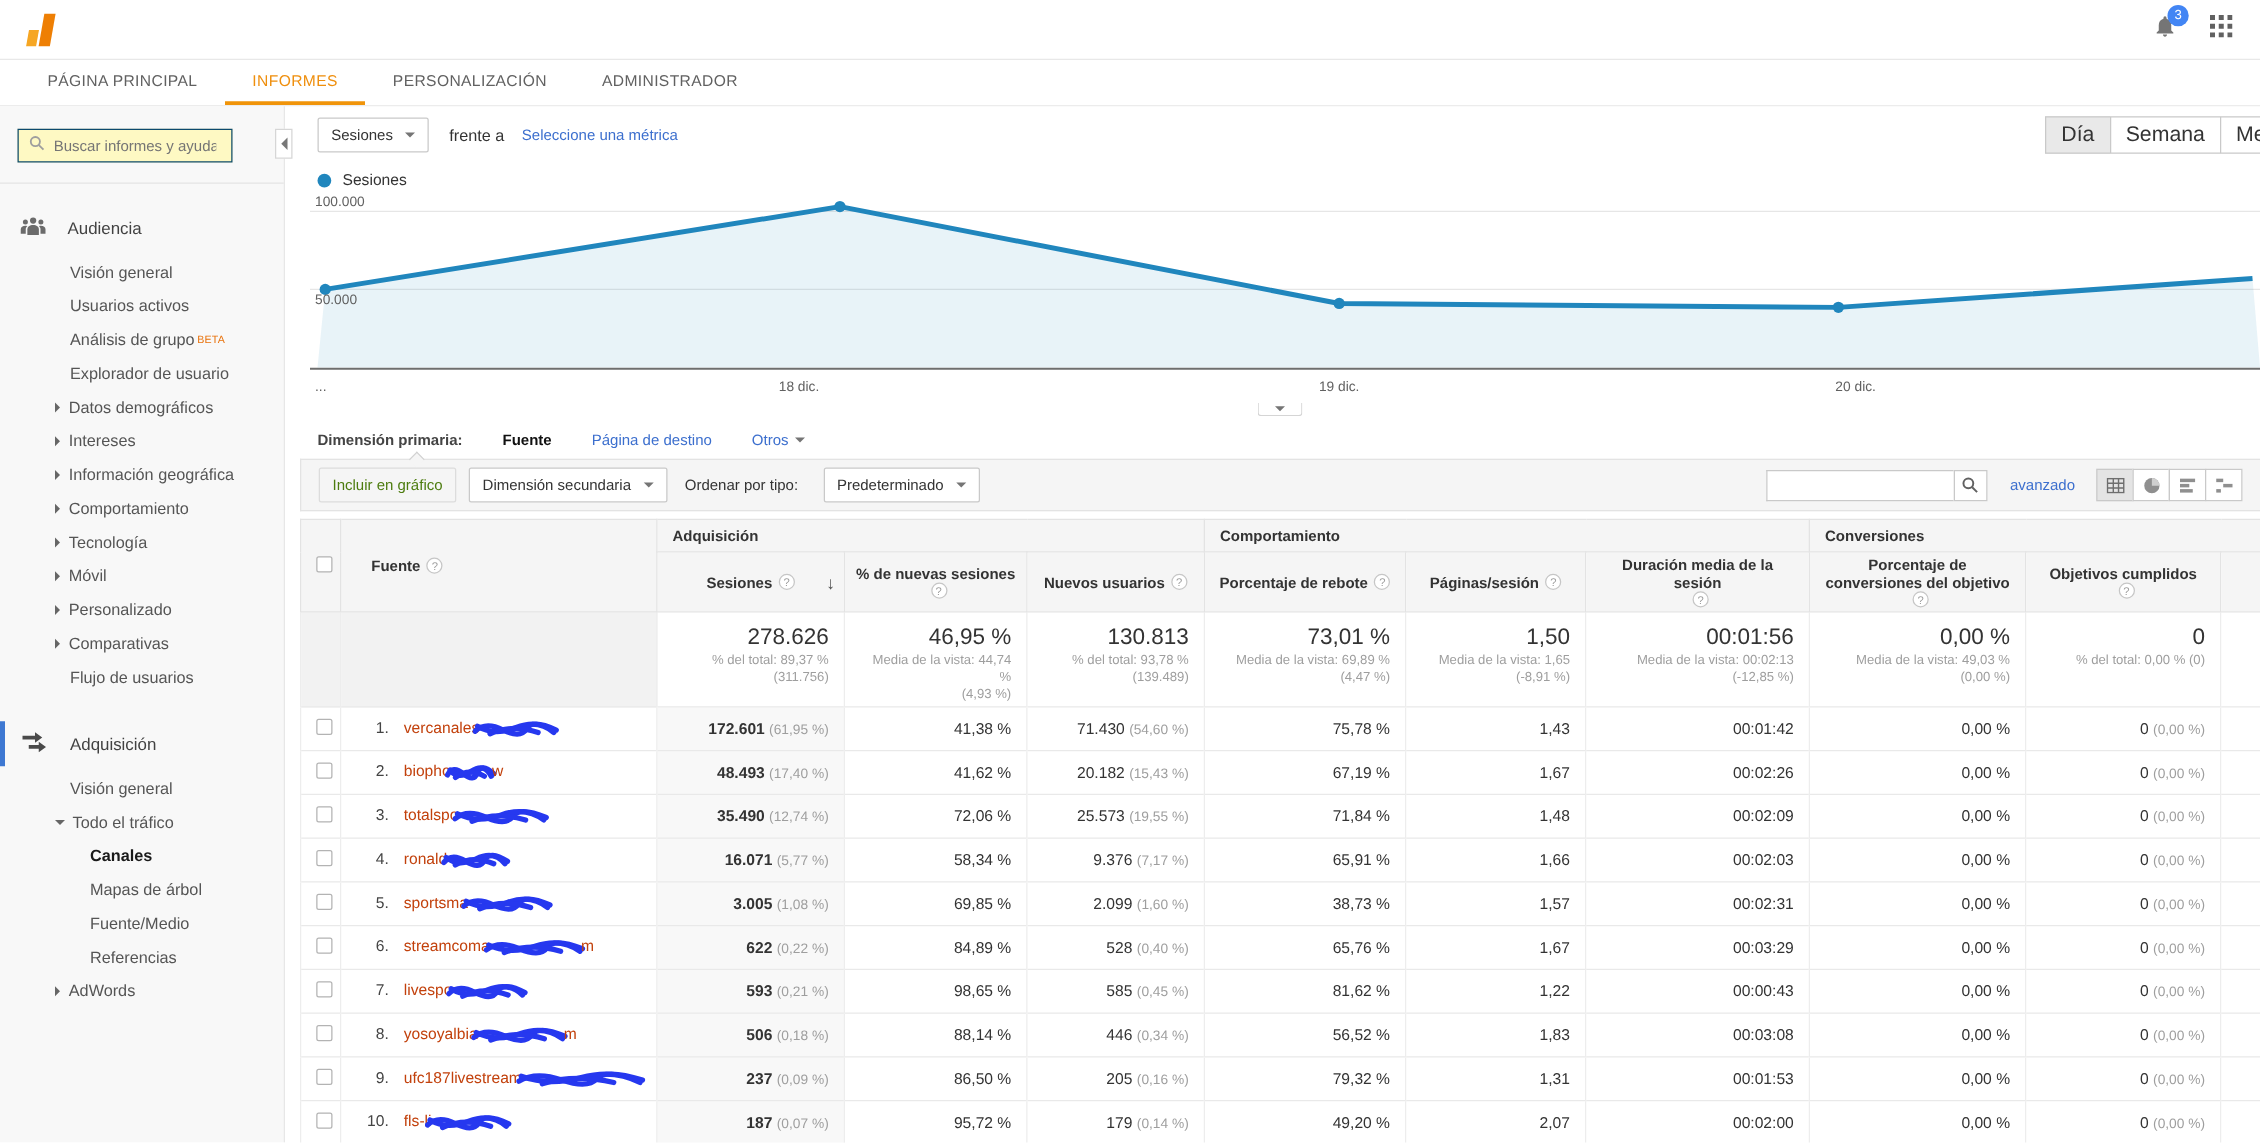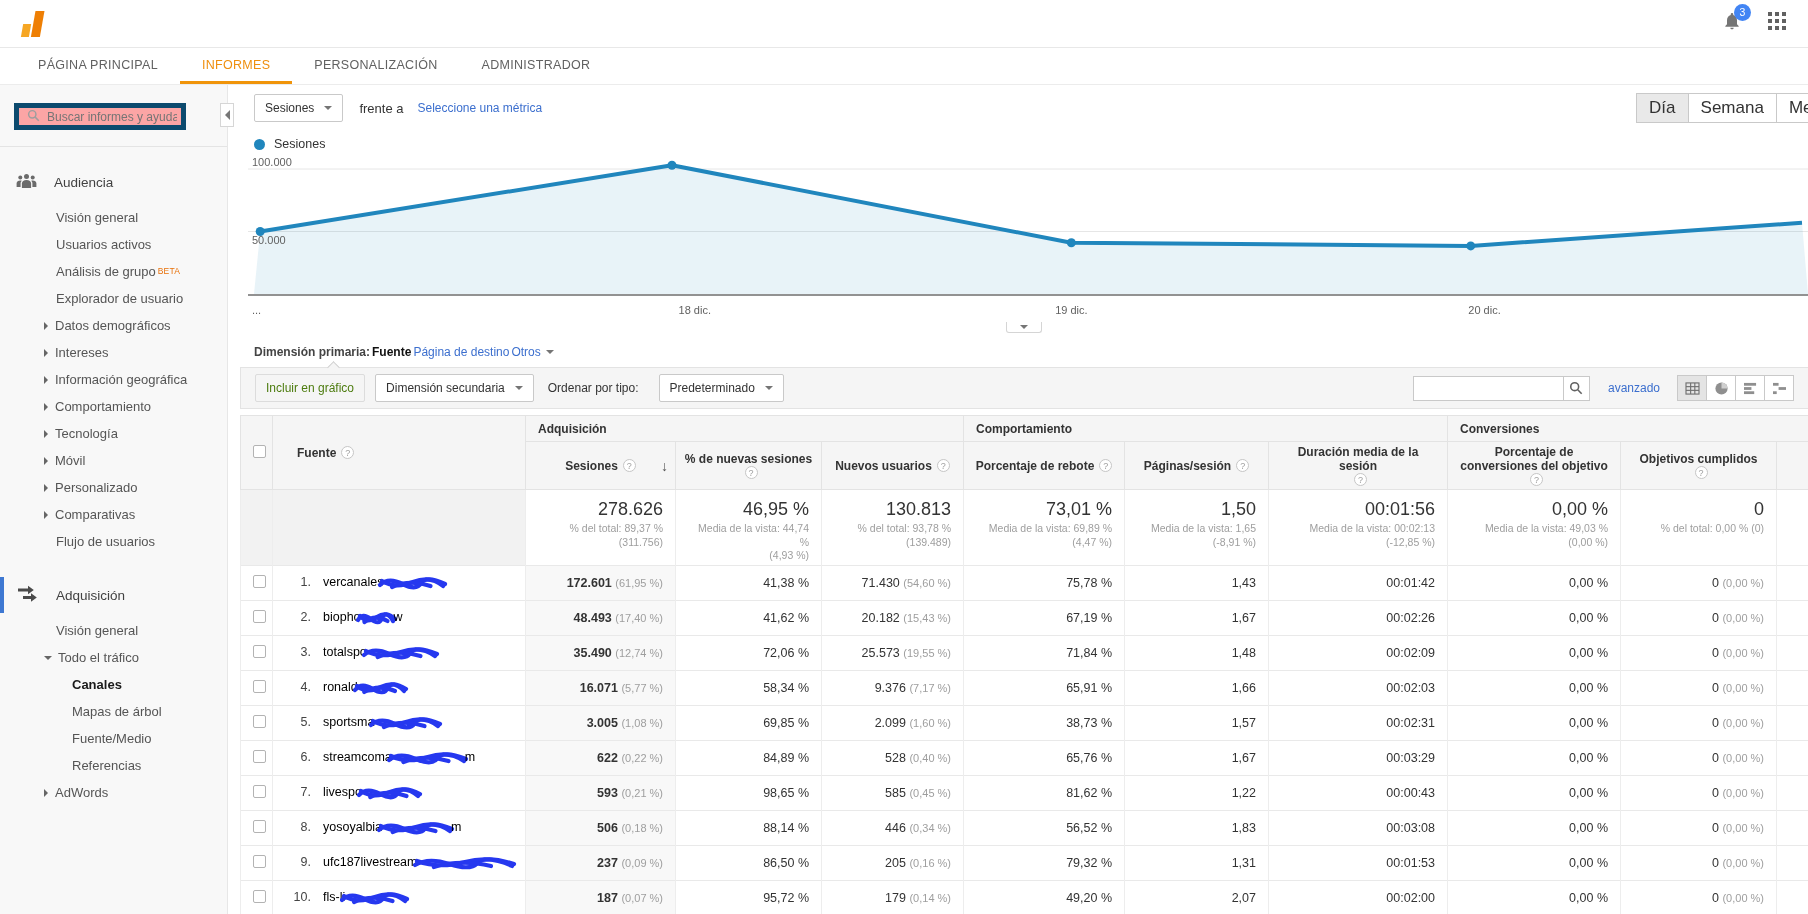--- a/index.html
+++ b/index.html
@@ -22,21 +22,21 @@
   .tabbar { height:37px; border-bottom:1px solid #ececec; padding-left:16px; display:flex; }
   .tab { font-size:12.5px; color:#616161; letter-spacing:.3px; padding:0 22px; line-height:34px; cursor:pointer; }
   .tab.active { color:#ef8f0e; border-bottom:3px solid #f0940a; }
 
   
   .layout { display:flex; height:829px; }
   .sidebar { width:228px; background:#f8f8f8; border-right:1px solid #e7e7e7; padding-top:18px; flex:none; }
   .content { position:relative; width:1580px; padding:8px 0 0 12px; }
 
   
-  .sb-search { margin:0 0 16px 14px; width:172px; height:27px; background:#fca5a5; border:5px solid #0c4a6e;
+  .sb-search { margin:0 0 16px 14px; width:172px; height:27px; background:#fef9c3; border:1px solid #0c4a6e;
     display:flex; align-items:center; padding:0 8px; gap:7px; }
   .sb-search input { border:none; outline:none; width:130px; font-size:12px; color:#555; background:transparent;
     font-family:inherit; }
   .sb-divider { border-top:1px solid #e4e4e4; margin:0 0 14px 0; }
   .sb-header { position:relative; display:flex; align-items:center; gap:17px; padding:12px 0 12px 16px; font-size:13.5px; color:#424242; cursor:pointer; }
   .sb-header .active-bar { position:absolute; left:0; top:4px; bottom:4px; width:4px; background:#3e78d2; }
   .sb-item { font-size:13px; color:#555; line-height:27px; padding-left:56px; cursor:pointer; display:flex; align-items:center; }
   .sb-item.lvl2 { padding-left:72px; }
   .sb-item.arrowed { padding-left:44px; }
   .sb-item.active { color:#1a1a1a; font-weight:bold; }
@@ -64,21 +64,21 @@
   
   .chart-wrap { position:relative; margin-left:8px; width:1560px; height:145px; }
   .ytick { position:absolute; left:4px; font-size:11px; color:#616161; }
   .xaxis { position:relative; margin-left:8px; width:1560px; height:17px; font-size:11px; color:#616161; }
   .xaxis span { position:absolute; top:2px; }
   .pull-tab { width:36px; height:11px; margin:3px auto 0 auto; border:1px solid #d5d5d5; border-top:none;
     border-radius:0 0 3px 3px; display:flex; align-items:center; justify-content:center; cursor:pointer; }
   .pull-tab .caret { border-width:4px; margin-top:3px; }
 
   
-  .dim-bar { display:flex; align-items:center; gap:2px; margin:12px 0 8px 14px; font-size:12px; }
+  .dim-bar { display:flex; align-items:center; gap:32px; margin:12px 0 8px 14px; font-size:12px; }
   .dim-label { font-weight:bold; color:#444; }
   .dim-primary { font-weight:bold; color:#111; cursor:pointer; }
   .others-wrap { display:flex; align-items:center; gap:5px; cursor:pointer; }
 
   
   .toolbar { position:relative; height:42px; background:#f5f5f5; border:1px solid #e3e3e3; border-right:none;
     display:flex; align-items:center; padding-left:14px; width:1568px; }
   .toolbar .notch { position:absolute; left:88px; top:-5px; width:9px; height:9px; background:#f5f5f5;
     border-left:1px solid #d0d0d0; border-top:1px solid #d0d0d0; transform:rotate(45deg); }
   .btn-disabled { border:1px solid #dcdcdc; border-radius:2px; color:#4d7c0f; font-size:12px; padding:6px 10px; background:transparent; }
@@ -109,21 +109,21 @@
   .help { display:inline-block; width:13px; height:13px; border-radius:50%; border:1px solid #c6c6c6; background:#fff;
     color:#9e9e9e; font-size:9px; line-height:12px; text-align:center; margin-left:5px; font-weight:normal; vertical-align:1px; cursor:pointer; }
   .sort-arrow { position:absolute; right:7px; top:16px; color:#555; font-size:14px; font-weight:normal; cursor:pointer; }
   .total-row td { height:76px; vertical-align:top; padding-top:9px; }
   .total-main { font-size:18px; color:#333; }
   .total-sub { font-size:10.5px; color:#9e9e9e; line-height:13.5px; margin-top:2px; }
   .data-row td.col-sessions { background:#f8f8f8; }
   .data-row b { font-weight:bold; }
   .pct { color:#9e9e9e; font-size:11px; }
   .rank { display:inline-block; width:26px; text-align:right; margin-right:12px; color:#444; }
-  .src-link { color:#000000; text-decoration:none; cursor:pointer; white-space:nowrap;text-align:center; }
+  .src-link { color:#c2410c; text-decoration:none; cursor:pointer; white-space:nowrap;text-align:center; }
   .scribble { vertical-align:middle; margin:0 -4px 0 -5px; }
 </style>
 </head>
 <body>
 
 <div class="app-header">
   <div class="logo">
     <svg width="34" height="32" viewBox="0 0 34 32">
         <g transform="skewX(-10) translate(9,0)">
       <rect x="1" y="16" width="8" height="13" fill="#f6a623"></rect>
@@ -301,21 +301,21 @@
           <polygon points="12.2,74.5 424.0,8.3 823.3,85.8 1222.7,88.9 1554.0,65.8 1560,137 6,137" fill="rgba(32,134,189,0.10)"></polygon>
           <polyline points="12.2,74.5 424.0,8.3 823.3,85.8 1222.7,88.9 1554.0,65.8" fill="none" stroke="#2086bd" stroke-width="4" stroke-linejoin="round"></polyline>
           <circle cx="12.192" cy="74.5" r="4.5" fill="#2086bd"></circle>
           <circle cx="423.96000000000004" cy="8.25" r="4.5" fill="#2086bd"></circle>
           <circle cx="823.344" cy="85.75" r="4.5" fill="#2086bd"></circle>
           <circle cx="1222.728" cy="88.875" r="4.5" fill="#2086bd"></circle>
           <line x1="0" y1="138" x2="1560" y2="138" stroke="#6e6e6e" stroke-width="1.5"></line>
         </svg><span class="ytick" style="top:-1px">100.000</span><span class="ytick" style="top:76.5px">50.000</span></div>
     <div class="xaxis" id="xaxis">
         <span style="left:4px;width:60px;text-align:left">...</span>
-        <span style="left:403px;width:60px;text-align:right">18 dic.</span>
+        <span style="left:375px;width:60px;text-align:left">18 dic.</span>
         <span style="left:793.344px;width:60px;text-align:center">19 dic.</span>
         <span style="left:1192.728px;width:60px;text-align:right">20 dic.</span>
       </div>
     <div class="pull-tab">
         <span class="caret"></span>
       </div>
 
     <div class="dim-bar">
       <span class="dim-label">Dimensión primaria:</span>
       <span class="dim-primary">Fuente</span>

